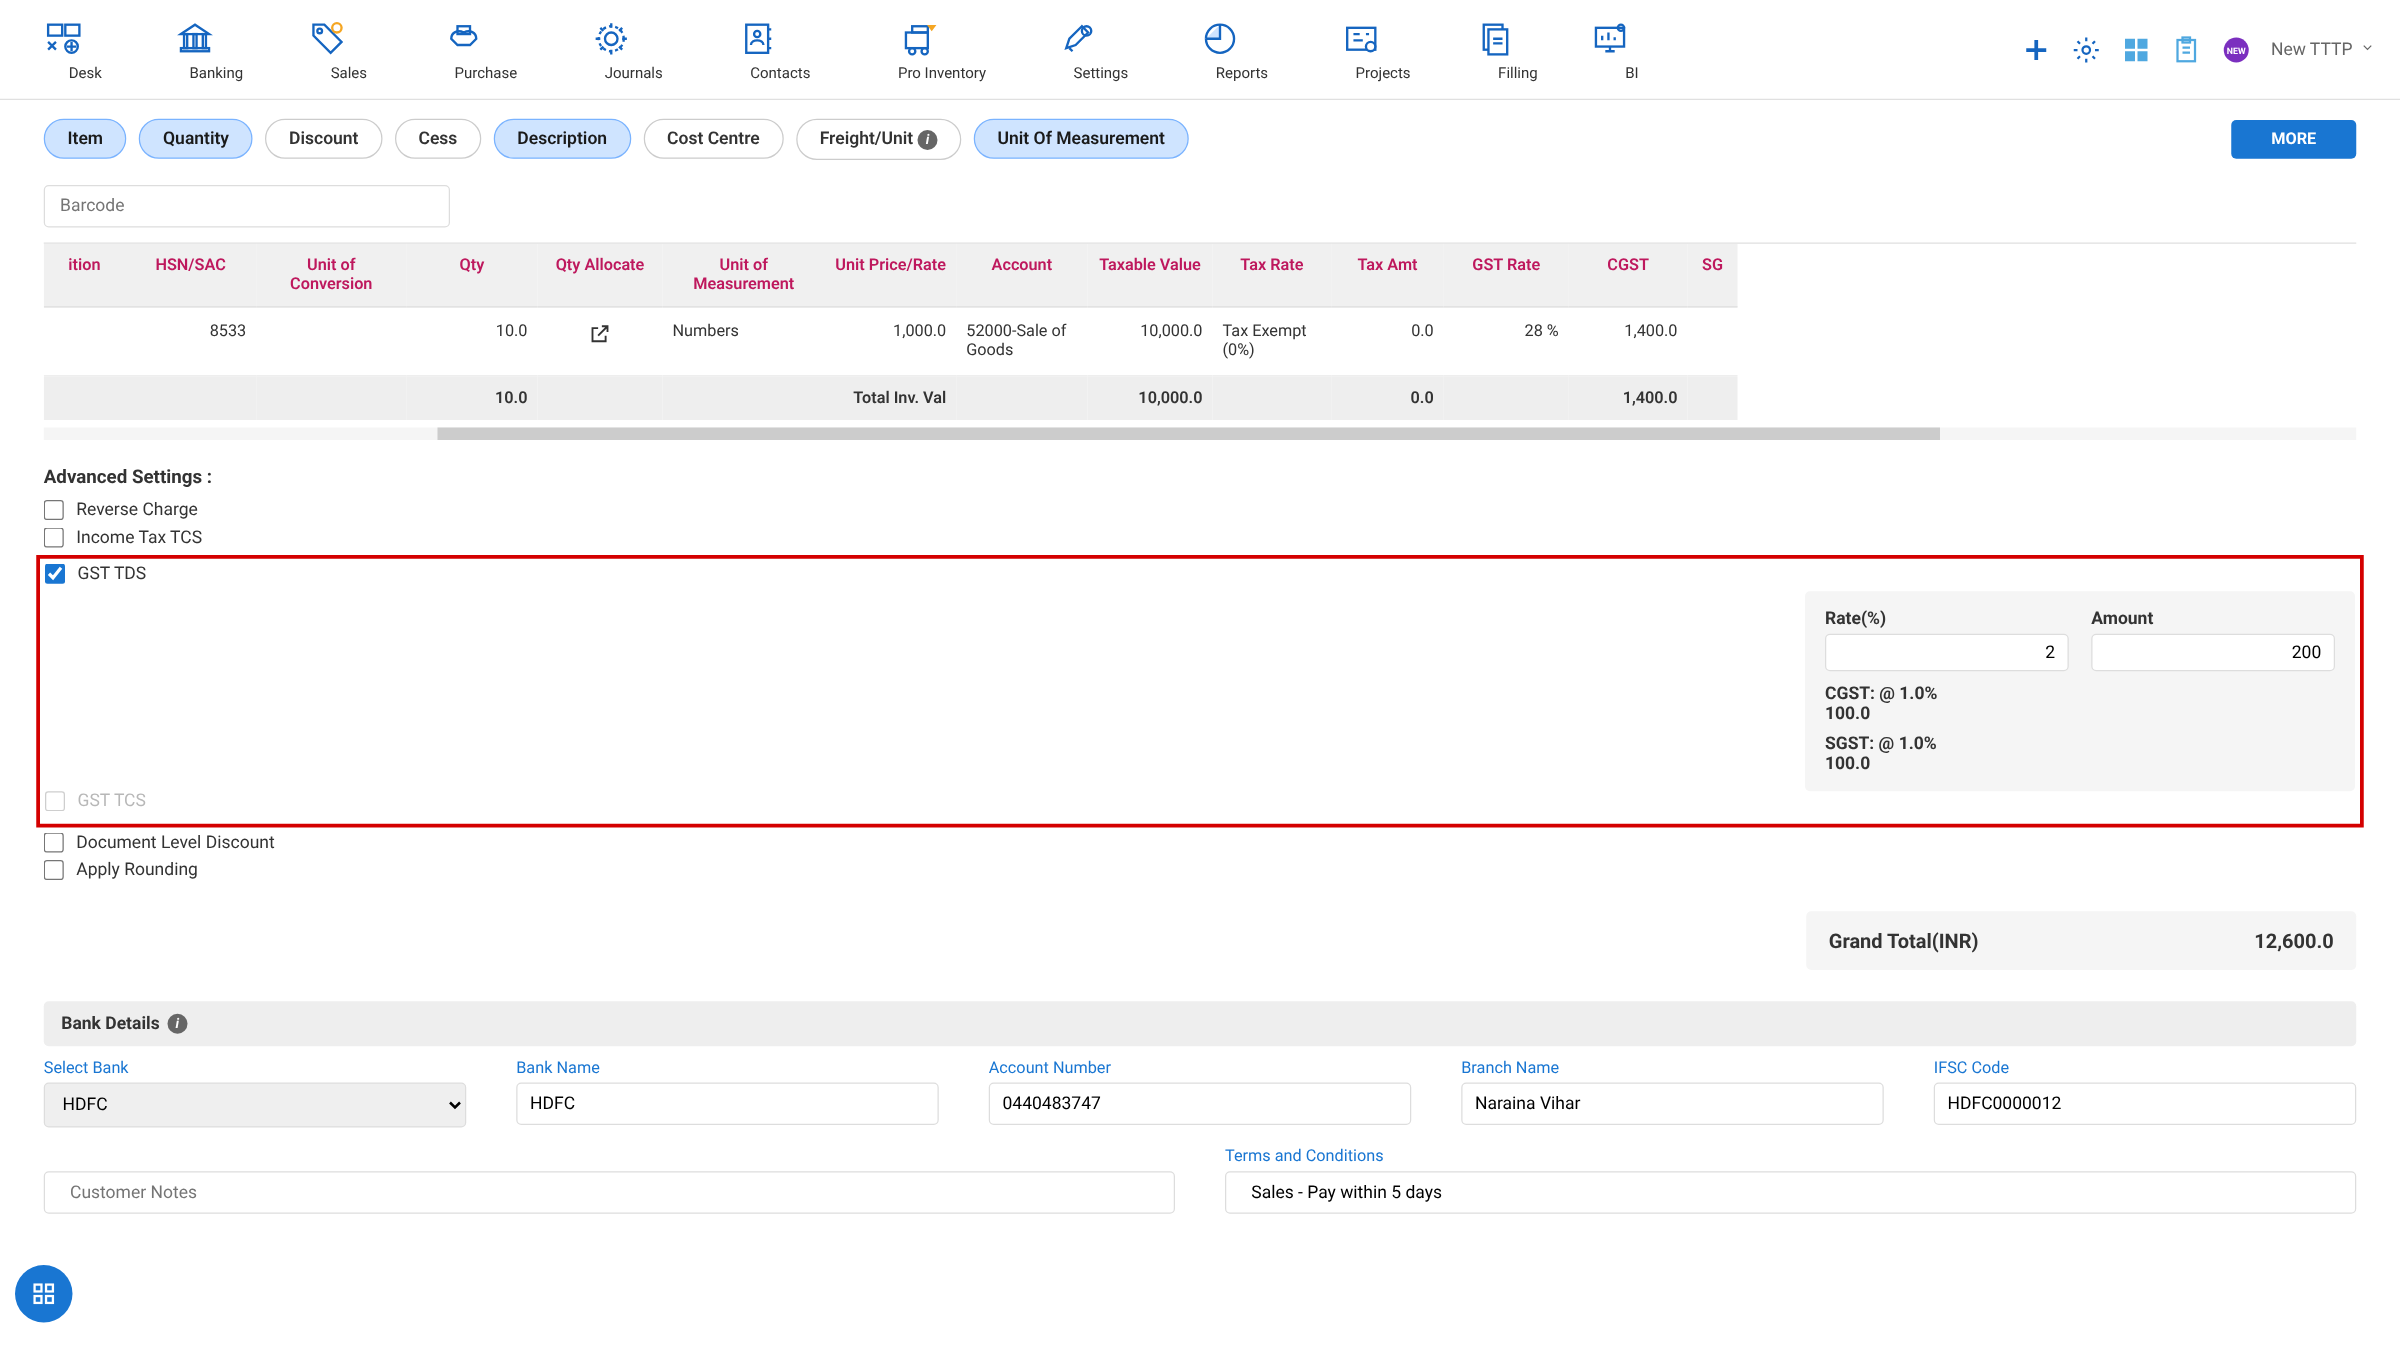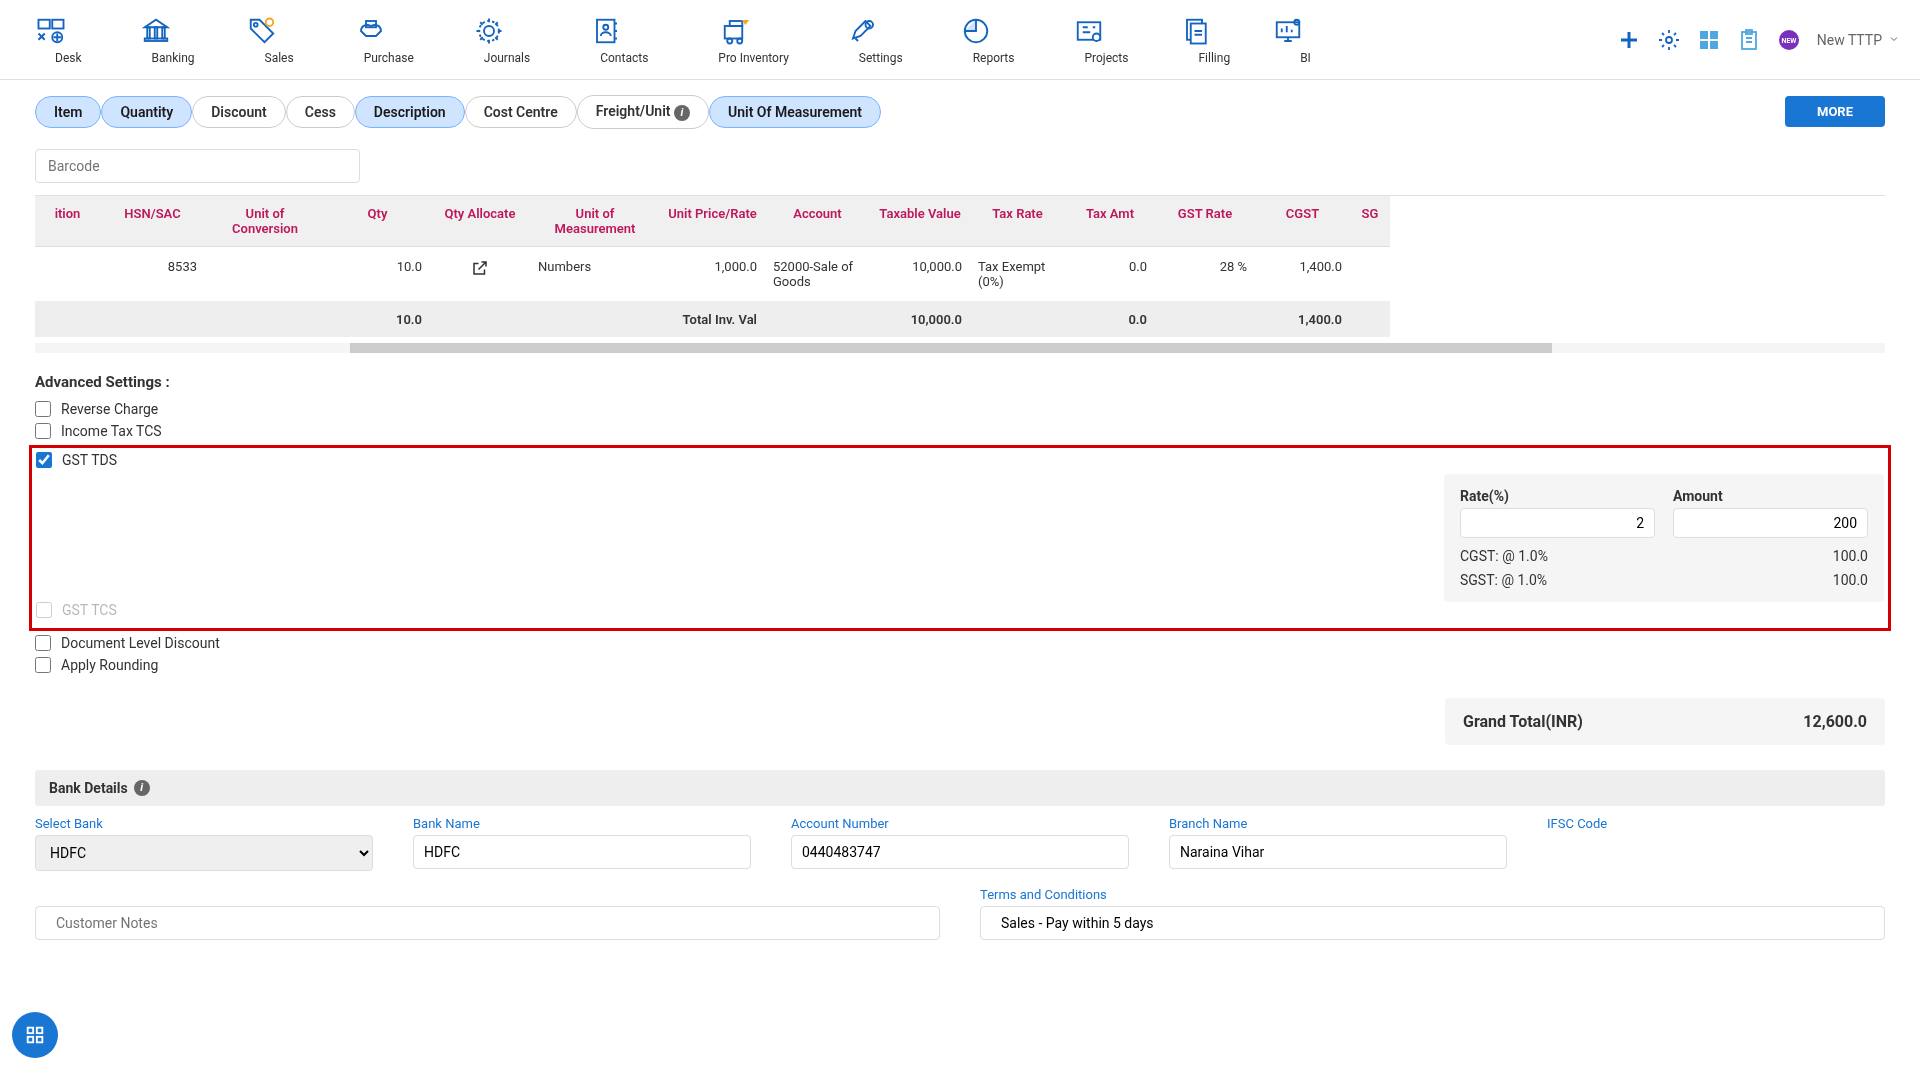--- a/index.html
+++ b/index.html
@@ -8,21 +8,21 @@
 .nav-item { display: flex; flex-direction: column; align-items: center; margin-right: 35px; cursor: pointer; }
 .nav-icon { width: 32px; height: 32px; display: flex; align-items: center; justify-content: center; margin-bottom: 4px; }
 .nav-icon svg { width: 30px; height: 30px; }
 .nav-label { font-size: 12px; color: #333; font-weight: 400; padding-left: 35px; }
 .nav-spacer { flex: 1; }
 .right-icons { display: flex; align-items: center; gap: 16px; }
 .right-icon { width: 24px; height: 24px; display: flex; align-items: center; justify-content: flex-start; cursor: pointer; }
 .user-menu { display: flex; align-items: center; gap: 6px; color: #666; cursor: pointer; font-size: 14px; }
 
 .content { padding: 15px 35px; }
-.pill-row { display: flex; align-items: center; margin-bottom: 20px; }
+.pill-row { display: flex; gap: 10px; align-items: center; margin-bottom: 20px; }
 .pill { padding: 7px 18px; border-radius: 20px; border: 1px solid #ccc; font-size: 14px; cursor: pointer; background: #fff; font-weight: 600; color: #333; }
 .pill.active { background: #cfe4ff; border-color: #7ab3ff; color: #1a1a1a; }
 .more-btn { margin-left: auto; background: #1976d2; color: #fff; border: none; padding: 8px 32px; border-radius: 4px; font-weight: 700; cursor: pointer; font-size: 13px; }
 
 .barcode-input { width: 325px; padding: 8px 12px; border: 1px solid #ddd; border-radius: 4px; font-size: 14px; margin-bottom: 12px; }
 
 .table-wrap { overflow-x: auto; border-top: 1px solid #e0e0e0; margin-bottom: 6px; }
 .grid { display: grid; grid-template-columns: 65px 105px 120px 105px 100px 130px 105px 105px 100px 95px 90px 100px 95px 40px; font-size: 13px; }
 .grid .hd { background: #f0f0f0; padding: 10px 8px; font-weight: 600; text-align: center; border-bottom: 1px solid #ddd; color: #be185d; }
 .grid .cell { padding: 12px 8px; text-align: right; border-bottom: 1px solid #eee; }
@@ -38,21 +38,21 @@
 .check-row.checked input { accent-color: #1976d2; }
 
 .highlight-box { border: 3px solid #d40000; padding: 4px; margin: 4px -6px; }
 
 .tds-panel { display: flex; justify-content: flex-end; margin-top: 6px; }
 .tds-inner { background: #f5f5f5; padding: 14px 16px; width: 440px; border-radius: 4px; }
 .tds-row { display: flex; justify-content: space-between; align-items: center; margin-bottom: 10px; gap: 18px; }
 .tds-col { flex: 1; }
 .tds-col label { font-weight: 700; font-size: 14px; display: block; margin-bottom: 4px; }
 .tds-col input { width: 100%; padding: 6px 10px; border: 1px solid #ddd; border-radius: 4px; text-align: right; font-size: 14px; }
-.tds-line { display: flex; justify-content: space-between; font-weight: 400; font-size: 14px; margin-top: 8px; }
+.tds-line { display: flex; justify-content: space-between; font-weight: 700; font-size: 14px; margin-top: 8px; flex-direction: column; }
 
 .grand { display: flex; justify-content: flex-end; margin: 25px 0; }
 .grand-box { background: #f5f5f5; padding: 14px 18px; border-radius: 4px; width: 440px; display: flex; justify-content: space-between; font-weight: 700; font-size: 16px; }
 
 .bank-header { background: #eee; padding: 10px 14px; border-radius: 4px; font-weight: 700; margin-bottom: 10px; display: flex; align-items: center; gap: 6px; }
 .bank-row { display: flex; gap: 40px; margin-bottom: 16px; }
 .bank-field { flex: 1; }
 .bank-field label { color: #1976d2; font-size: 13px; display: block; margin-bottom: 4px; }
 .bank-field input, .bank-field select { width: 100%; padding: 8px 10px; border: 1px solid #ddd; border-radius: 4px; font-size: 14px; }
 
@@ -395,20 +395,21 @@
     <div class="bank-field">
       <label>Account Number</label>
       <input value="0440483747" style="">
     </div>
     <div class="bank-field">
       <label>Branch Name</label>
       <input value="Naraina Vihar" style="">
     </div>
     <div class="bank-field">
       <label>IFSC Code</label>
+      <input value="HDFC0000012" style="">
     </div>
   </div>
 
   <div class="terms-row">
     <div class="terms-col">
       <label style="visibility:hidden">x</label>
       <input placeholder="Customer Notes" style="">
     </div>
     <div class="terms-col">
       <label>Terms and Conditions</label>

